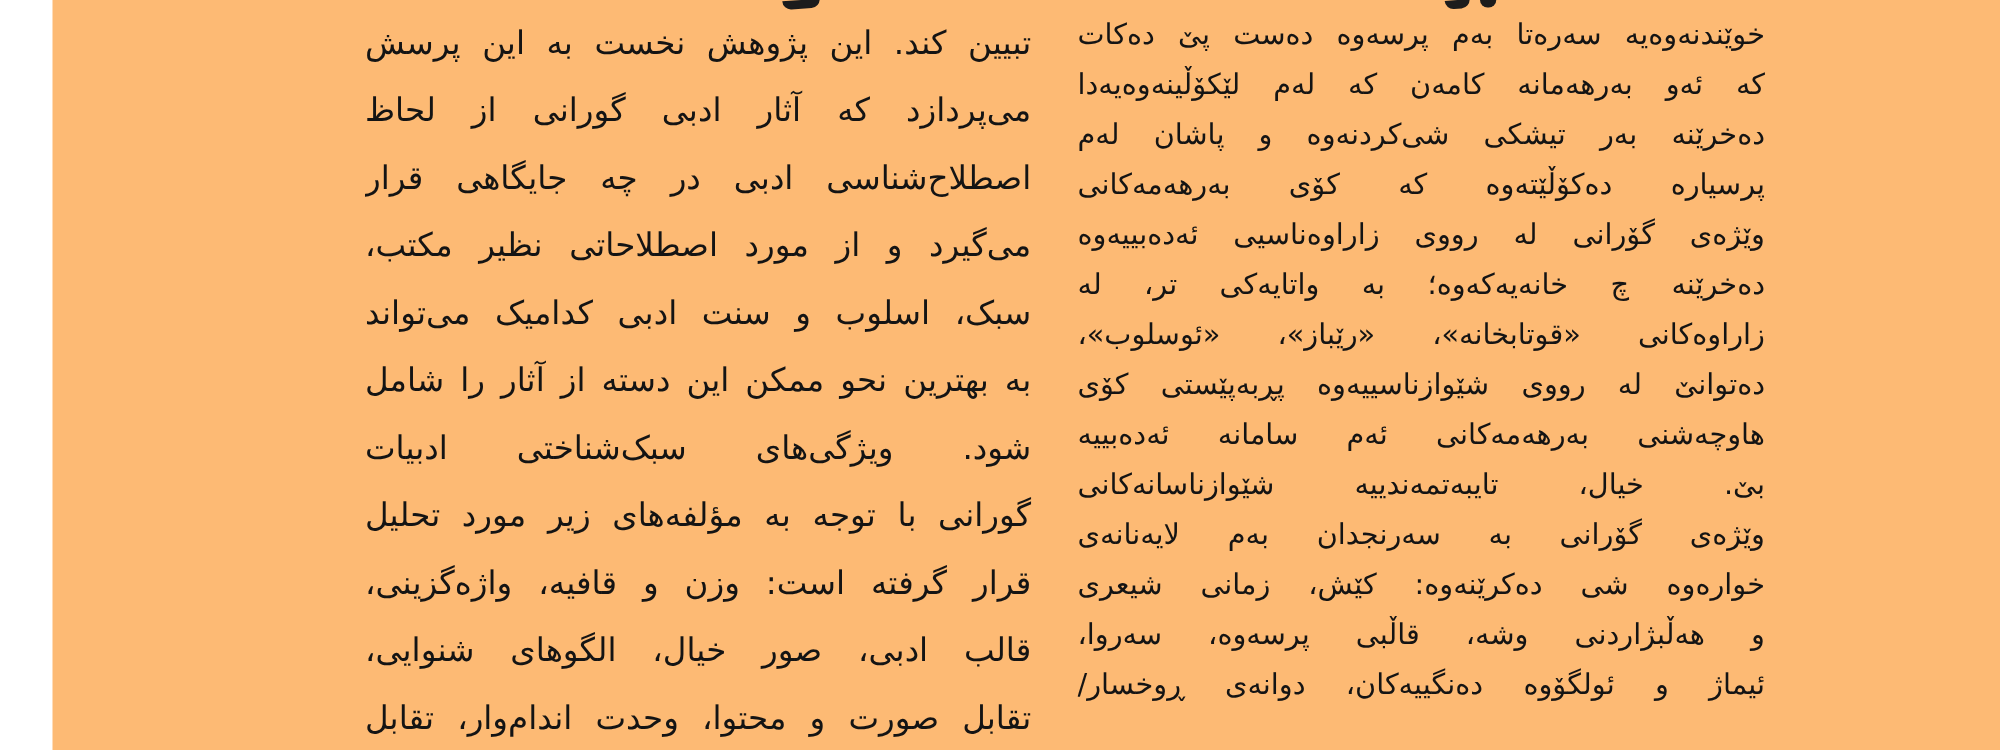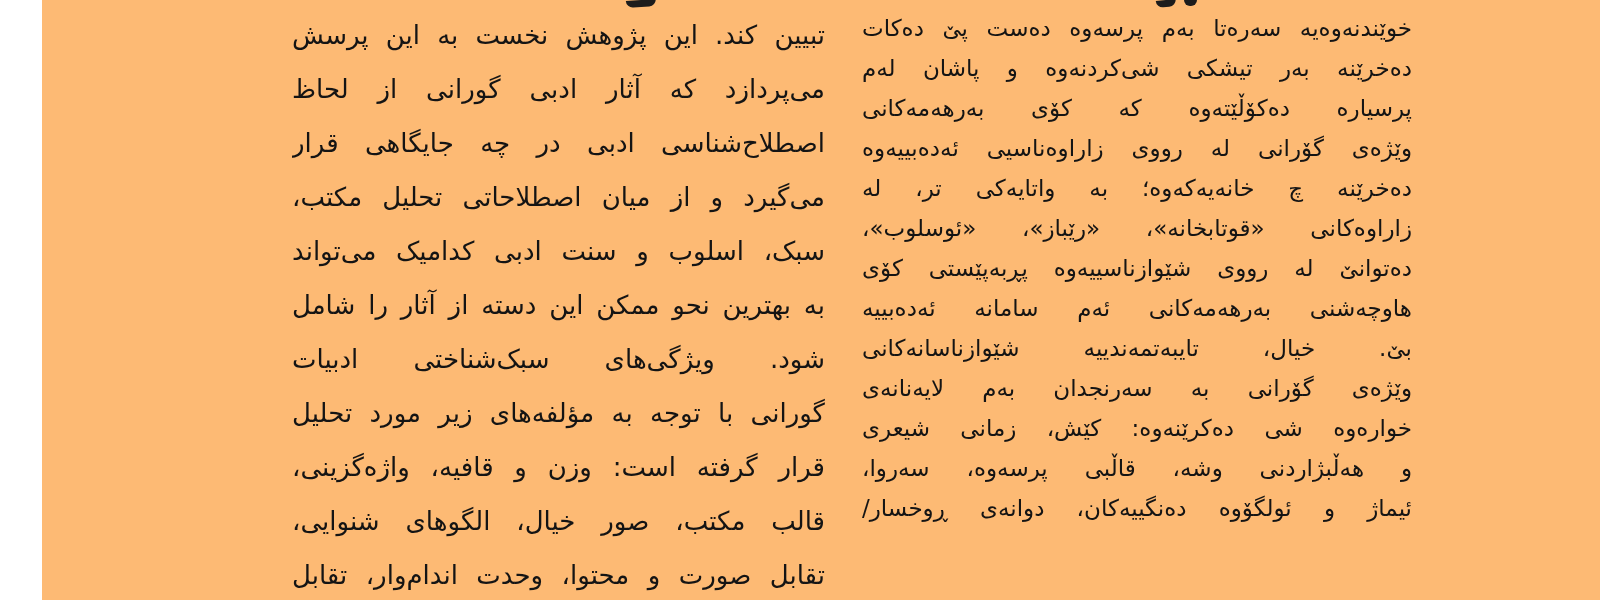--- a/index.html
+++ b/index.html
@@ -58,32 +58,33 @@
 <div id="page">
 
   <div class="remnant remnant-a"></div>
   <div class="remnant remnant-b"></div>
   <div class="remnant remnant-c"></div>
 
   <div class="col col-left" dir="rtl" lang="fa">
     <div class="tline">تبیین کند. این پژوهش نخست به این پرسش</div>
     <div class="tline">می‌پردازد که آثار ادبی گورانی از لحاظ</div>
     <div class="tline">اصطلاح‌شناسی ادبی در چه جایگاهی قرار</div>
-    <div class="tline">می‌گیرد و از میان اصطلاحاتی تحلیل مکتب،</div>
+    <div class="tline">می‌گیرد و از مورد اصطلاحاتی نظیر مکتب،</div>
     <div class="tline">سبک، اسلوب و سنت ادبی کدامیک می‌تواند</div>
     <div class="tline">به بهترین نحو ممکن این دسته از آثار را شامل</div>
     <div class="tline">شود. ویژگی‌های سبک‌شناختی ادبیات</div>
     <div class="tline">گورانی با توجه به مؤلفه‌های زیر مورد تحلیل</div>
     <div class="tline">قرار گرفته است: وزن و قافیه، واژه‌گزینی،</div>
-    <div class="tline">قالب مکتب، صور خیال، الگوهای شنوایی،</div>
+    <div class="tline">قالب ادبی، صور خیال، الگوهای شنوایی،</div>
     <div class="tline">تقابل صورت و محتوا، وحدت اندام‌وار، تقابل</div>
   </div>
 
   <div class="col col-right" dir="rtl" lang="ckb">
     <div class="tline">خوێندنەوەیە سەرەتا بەم پرسەوە دەست پێ دەکات</div>
+    <div class="tline">کە ئەو بەرهەمانە کامەن کە لەم لێکۆڵینەوەیەدا</div>
     <div class="tline">دەخرێنە بەر تیشکی شی‌کردنەوە و پاشان لەم</div>
     <div class="tline">پرسیارە دەکۆڵێتەوە کە کۆی بەرهەمەکانی</div>
     <div class="tline">وێژەی گۆرانی لە رووی زاراوەناسیی ئەدەبییەوە</div>
     <div class="tline">دەخرێنە چ خانەیەکەوە؛ بە واتایەکی تر، لە</div>
     <div class="tline">زاراوەکانی «قوتابخانە»، «رێباز»، «ئوسلوب»،</div>
     <div class="tline">دەتوانێ لە رووی شێوازناسییەوە پڕبەپێستی کۆی</div>
     <div class="tline">هاوچەشنی بەرهەمەکانی ئەم سامانە ئەدەبییە</div>
     <div class="tline">بێ. خیال، تایبەتمەندییە شێوازناسانەکانی</div>
     <div class="tline">وێژەی گۆرانی بە سەرنجدان بەم لایەنانەی</div>
     <div class="tline">خوارەوە شی دەکرێنەوە: کێش، زمانی شیعری</div>

